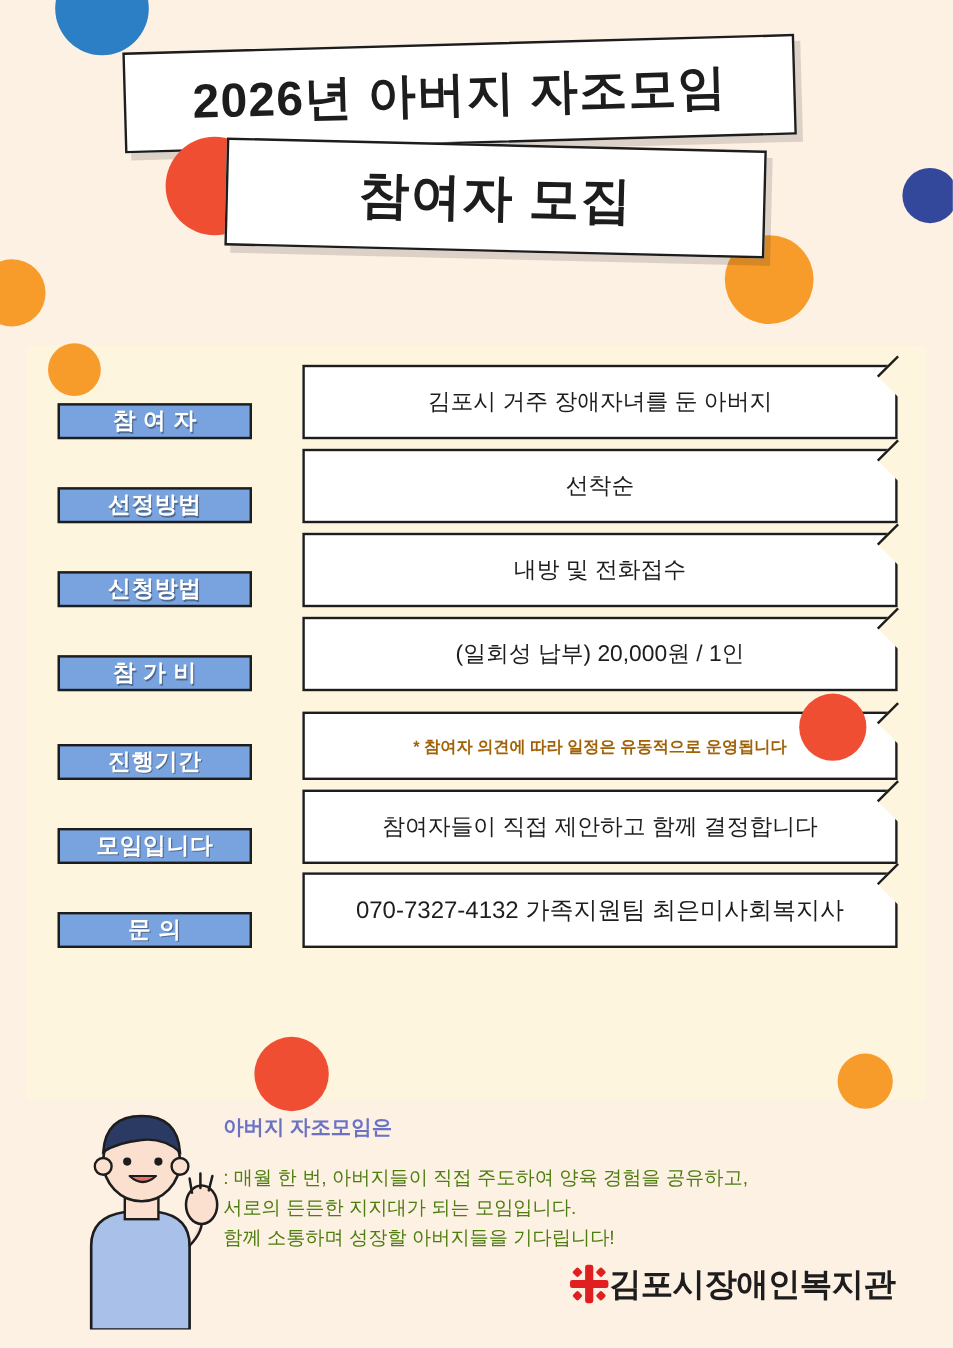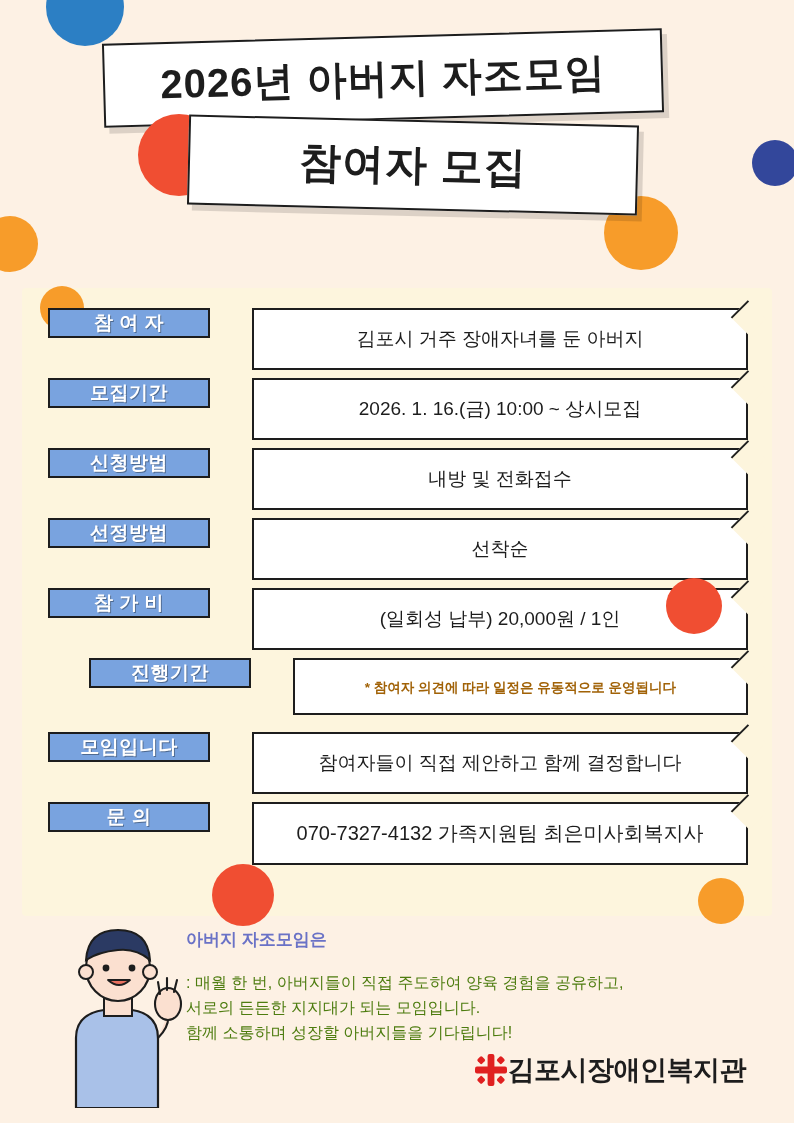--- a/index.html
+++ b/index.html
@@ -62,26 +62,26 @@
     background: #fdf5dd;
     border-radius: 4px;
   }
   .rows {
     position: absolute;
     left: 26px; top: 20px;
     width: 700px;
   }
   .row {
     display: flex;
-    align-items: flex-start;
+    align-items: flex-end;
     margin-bottom: 12px;
     height: 58px;
     gap: 32px;
   }
-  .row.tall { height: 62px; margin-left: 41px; }
+  .row.tall { height: 62px; }
   .label {
     width: 162px;
     background: #79a3df;
     border: 2px solid #1d1d1d;
     display: flex; align-items: center; justify-content: center;
     font-size: 19px;
     font-weight: bold;
     color: #ffffff;
     letter-spacing: 0.5px;
     text-shadow: 1px 1px 0 rgba(0,0,0,.35);
@@ -164,38 +164,32 @@
 
   <div class="rows">
 
     <div class="row">
       <div class="label">참 여 자</div>
       <div class="value">
         <div class="main">김포시 거주 장애자녀를 둔 아버지</div>
       </div>
     </div>
 
-    <div class="row">
-      <div class="label">모집기간</div>
-      <div class="value">
-        <div class="main">2026. 1. 16.(금) 10:00 ~ 상시모집</div>
+
+    <div class="row">
+      <div class="label">선정방법</div>
+      <div class="value">
+        <div class="main">선착순</div>
       </div>
     </div>
 
     <div class="row">
       <div class="label">신청방법</div>
       <div class="value">
         <div class="main">내방 및 전화접수</div>
-      </div>
-    </div>
-
-    <div class="row">
-      <div class="label">선정방법</div>
-      <div class="value">
-        <div class="main">선착순</div>
       </div>
     </div>
 
     <div class="row">
       <div class="label">참 가 비</div>
       <div class="value">
         <div class="main">(일회성 납부) 20,000원 / 1인</div>
       </div>
     </div>
 

